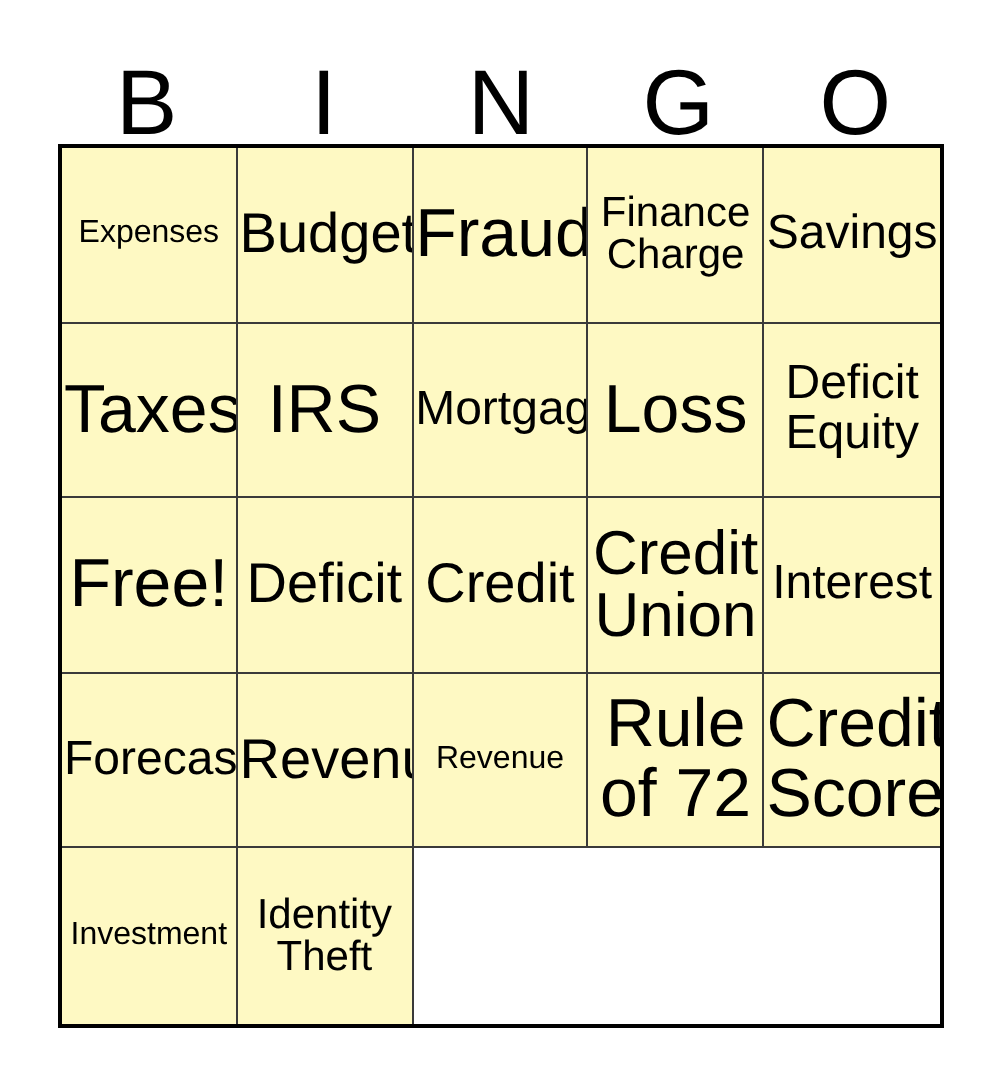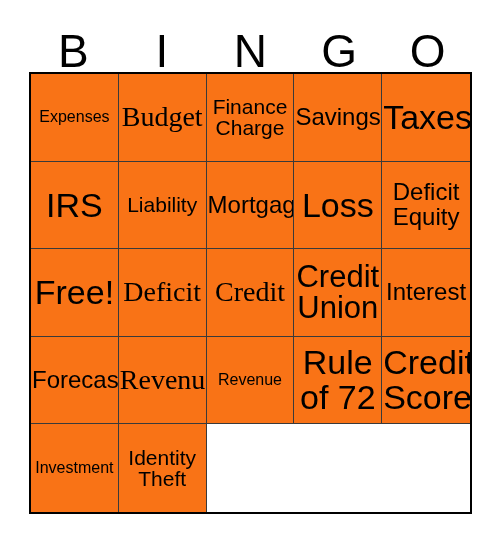--- a/index.html
+++ b/index.html
@@ -56,39 +56,39 @@
   }
   .cell {
     border-right: 1px solid #3a3a3a;
     border-bottom: 1px solid #3a3a3a;
     box-sizing: border-box;
     display: flex;
     align-items: center;
     justify-content: center;
     overflow: hidden;
     padding: 0 1px;
-    background: #f97316;
+    background: #fef9c3;
   }
   .cell:nth-child(5n) { border-right: none; }
   .cell:nth-child(n+21) { border-bottom: none; }
 
   .cell-text {
     display: block;
     width: 100%;
     text-align: center;
     line-height: 1.02;
     white-space: pre-line;
     word-break: normal;
   }
 
   
   .fs-xs   { font-size: 16px; }
   .fs-md   { font-size: 24px; }
   .fs-ml   { font-size: 21px; }
-  .fs-lg   { font-size: 28px; font-family: Liberation Serif, serif; }
+  .fs-lg   { font-size: 28px; }
   .fs-xl   { font-size: 31px; }
   .fs-xxl  { font-size: 34px; }
 </style>
 </head>
 <body>
 
 <div id="card">
 
   <div id="header-row">
     <div class="header-cell">
@@ -109,34 +109,34 @@
   </div>
 
   <div id="grid">
       <div class="cell">
         <span class="cell-text fs-xs">Expenses</span>
       </div>
       <div class="cell">
         <span class="cell-text fs-lg">Budget</span>
       </div>
       <div class="cell">
+        <span class="cell-text fs-xxl">Fraud</span>
+      </div>
+      <div class="cell">
         <span class="cell-text fs-ml">Finance
 Charge</span>
       </div>
       <div class="cell">
         <span class="cell-text fs-md">Savings</span>
       </div>
       <div class="cell">
         <span class="cell-text fs-xxl">Taxes</span>
       </div>
       <div class="cell">
         <span class="cell-text fs-xxl">IRS</span>
-      </div>
-      <div class="cell">
-        <span class="cell-text fs-ml">Liability</span>
       </div>
       <div class="cell">
         <span class="cell-text fs-md">Mortgage</span>
       </div>
       <div class="cell">
         <span class="cell-text fs-xxl">Loss</span>
       </div>
       <div class="cell">
         <span class="cell-text fs-md">Deficit
 Equity</span>

